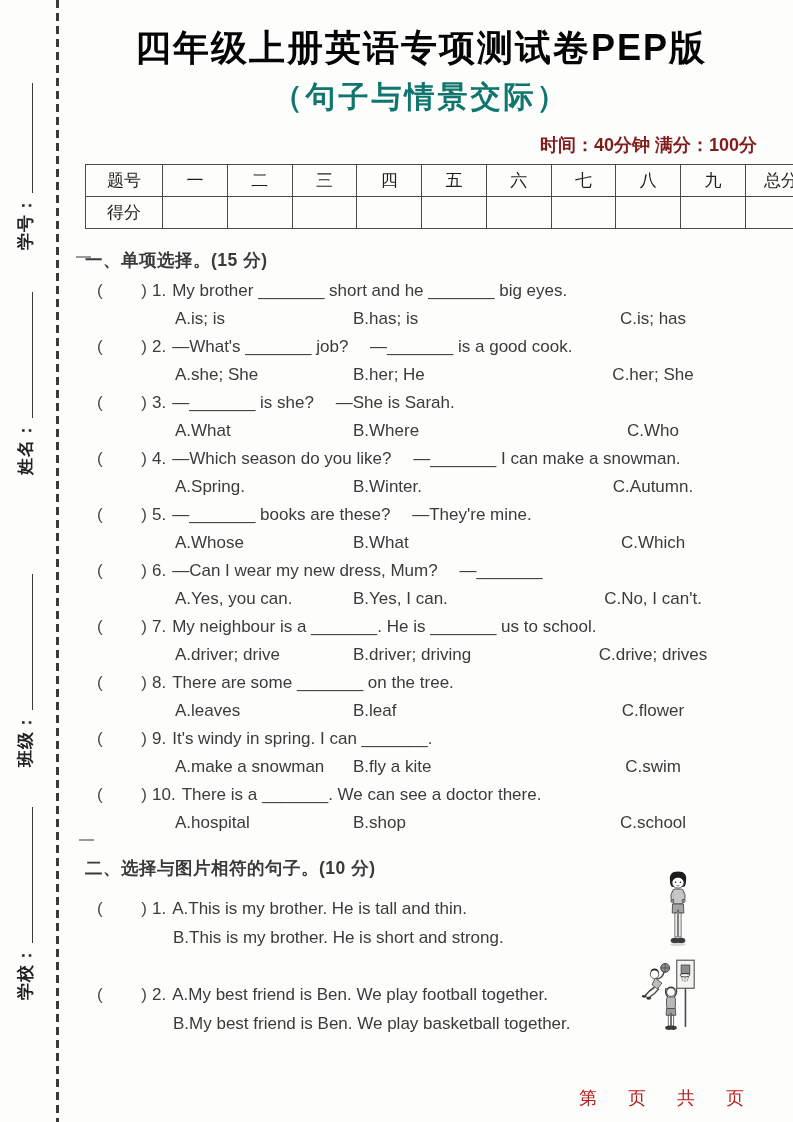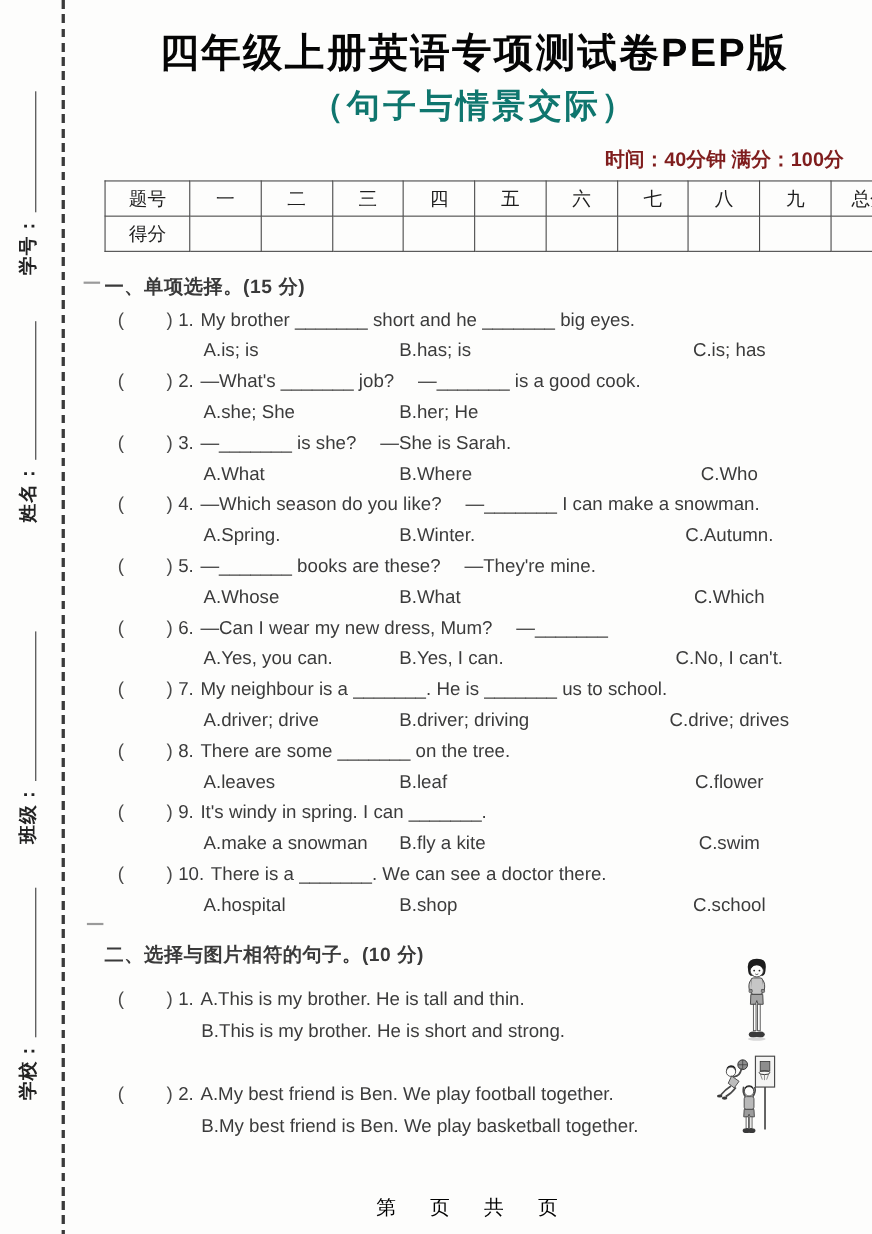--- a/index.html
+++ b/index.html
@@ -16,21 +16,21 @@
   .side-label{
     position:absolute;height:30px;display:flex;align-items:center;
     transform:rotate(-90deg);white-space:nowrap;
     font-size:17px;font-weight:600;color:#222;letter-spacing:1px;
   }
   .write-line{
     display:inline-block;height:14px;border-bottom:1.5px solid #3a3a3a;margin-left:3px;
   }
   .tick{position:absolute;width:15px;border-top:2px solid #9a9a9a;}
   
-  .content{position:absolute;left:95px;top:0;width:672px;height:1122px;}
+  .content{position:absolute;left:85px;top:0;width:672px;height:1122px;}
   .title{
     margin-top:26px;text-align:center;font-size:36px;line-height:1.2;
     font-weight:700;color:#050505;letter-spacing:2px;white-space:nowrap;
   }
   .subtitle{
     margin-top:10px;text-align:center;font-size:30px;line-height:1.2;
     font-weight:700;color:#0f766e;letter-spacing:3px;
   }
   .meta{margin-top:18px;text-align:right;font-size:18px;font-weight:600;color:#7f1d1d;}
   table.score{border-collapse:collapse;table-layout:fixed;width:732px;margin-top:7px;}
@@ -53,22 +53,22 @@
   .q-opt:nth-child(3){flex:1;text-align:center;}
   
   .p-item{position:relative;margin-top:14px;font-size:17px;color:#3b3b3b;}
   .p-item2{margin-top:28px;}
   .p-line{line-height:29px;white-space:nowrap;}
   .p-line2{padding-left:88px;}
   .p-img{position:absolute;}
   .img-boy{right:64px;top:-24px;width:30px;height:82px;}
   .img-basket{right:58px;top:-24px;width:58px;height:78px;}
   .footer{
-    position:absolute;left:0;width:100%;top:1086px;text-align:center;
-    font-size:18px;color:#000000;letter-spacing:13px;
+    position:absolute;left:0;width:100%;top:1086px;text-align:right;
+    font-size:18px;color:#b91c1c;letter-spacing:13px;
   }
 </style>
 </head>
 <body>
 
 <div class="side-rule"></div>
 
 <div class="side-label" style="left:-60px;top:150px;width:170px;">
   <span>学号：</span>
     <span class="write-line" style="width:110px;"></span>
@@ -145,20 +145,21 @@
   <div class="q">
     <div class="q-line">
       <span class="br">
             <span>(</span>
             <span>)</span>
           </span><span class="q-num">2.</span><span class="q-text">—What's _______ job? 　—_______ is a good cook.</span>
     </div>
     <div class="q-opts">
       <span class="q-opt">A.she; She</span>
       <span class="q-opt">B.her; He</span>
+      <span class="q-opt">C.her; She</span>
     </div>
   </div>
 
   <div class="q">
     <div class="q-line">
       <span class="br">
             <span>(</span>
             <span>)</span>
           </span><span class="q-num">3.</span><span class="q-text">—_______ is she? 　—She is Sarah.</span>
     </div>

